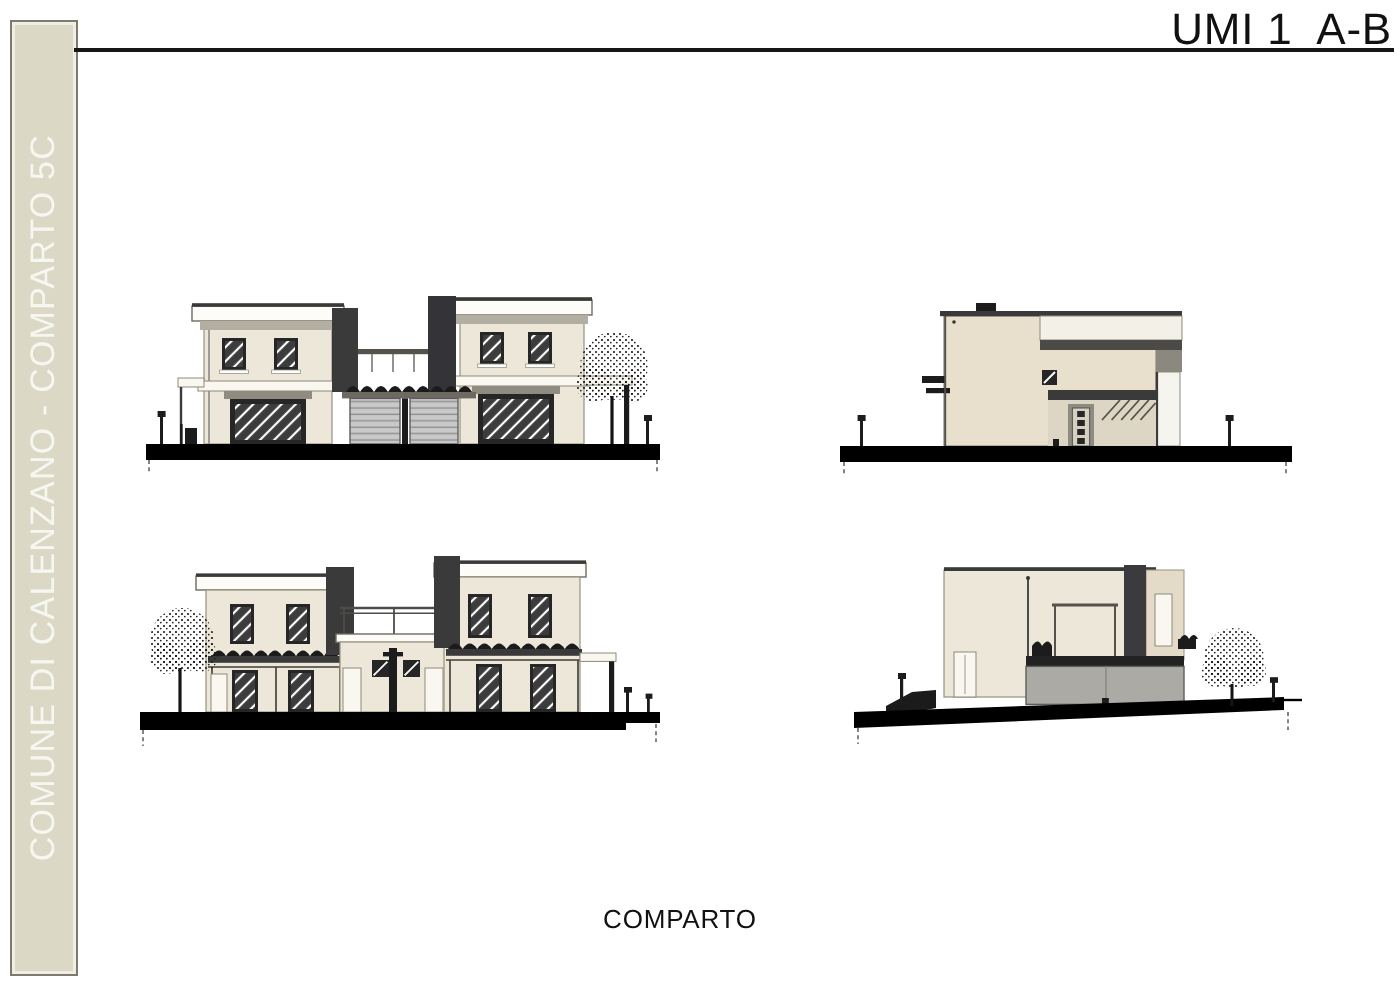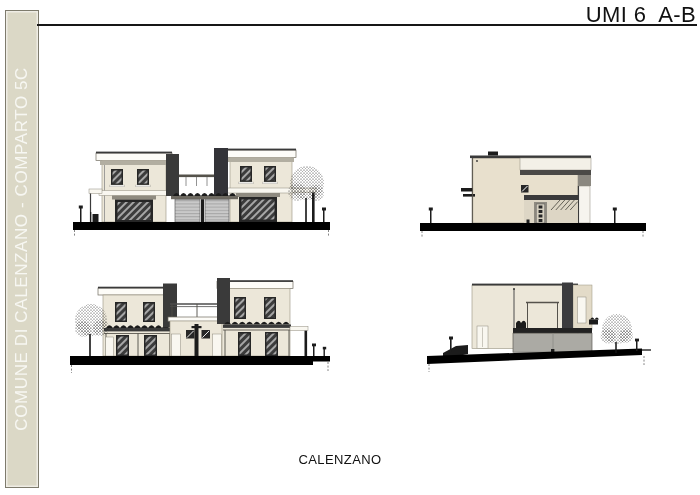--- a/index.html
+++ b/index.html
@@ -69,21 +69,21 @@
         <line x1="0" y1="0.6" x2="6" y2="0.6" stroke="#8f8f8f" stroke-width="0.7"></line>
       </pattern>
     </defs>
   </svg>
 
   <div class="sidebar">
     <span class="sidebar-text">COMUNE DI CALENZANO - COMPARTO 5C</span>
   </div>
 
   <div class="header-rule"></div>
-  <div class="sheet-title">UMI 6  A-B</div>
+  <div class="sheet-title">UMI 1  A-B</div>
 
   <svg id="el1" class="elev" width="280" height="105" viewBox="0 0 280 105" role="img">
     <g>
       <rect class="slab" x="36" y="20" width="76" height="7.5"></rect>
       <rect class="dark" x="36" y="18.6" width="76" height="1.8"></rect>
       <rect class="wall" x="42" y="27.5" width="64" height="61.5"></rect>
       <rect class="band" x="40" y="27.5" width="68" height="4.5"></rect>
       <line x1="44.5" y1="32" x2="44.5" y2="89" stroke="#8a8a8a" stroke-width="0.8"></line>
       <rect class="frame" x="51" y="36" width="12" height="16"></rect>
       <rect class="glassf" x="52.5" y="37.5" width="9" height="13"></rect>
@@ -323,14 +323,14 @@
       <circle class="foliage" cx="207" cy="59" r="15"></circle>
       <circle class="foliage" cx="198" cy="66" r="7.5"></circle>
       <circle class="foliage" cx="216" cy="66" r="7"></circle>
     </g>
     <g>
       <rect class="post" x="226" y="71" width="1.5" height="10"></rect>
       <rect class="post" x="225" y="68.6" width="4" height="2.8"></rect>
     </g>
   </svg>
 
-  <div class="caption">CALENZANO</div>
+  <div class="caption">COMPARTO</div>
 </div>
 
 </body></html>

